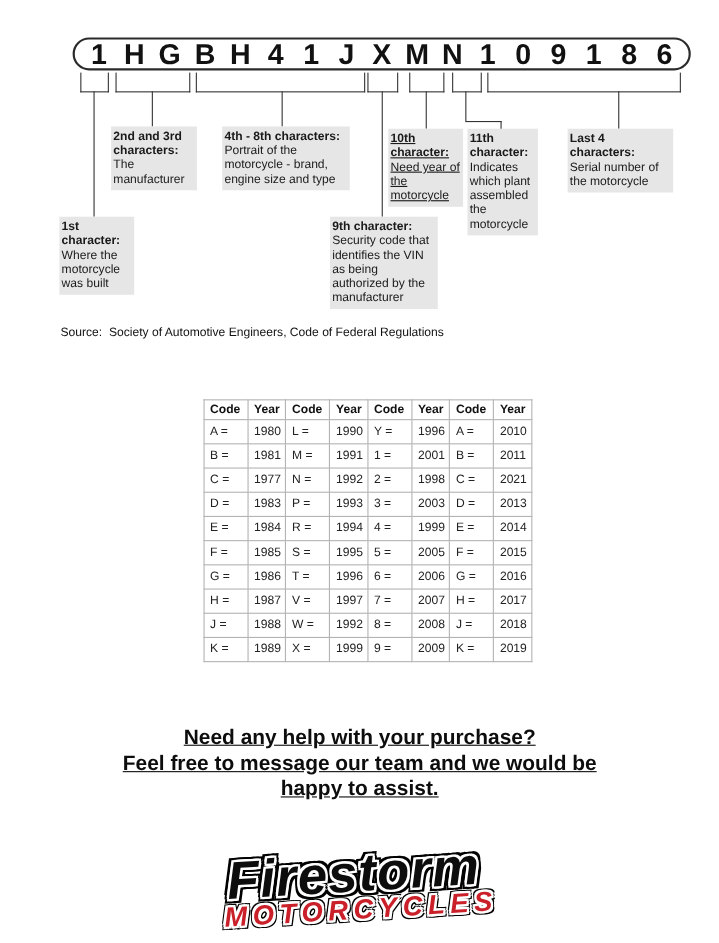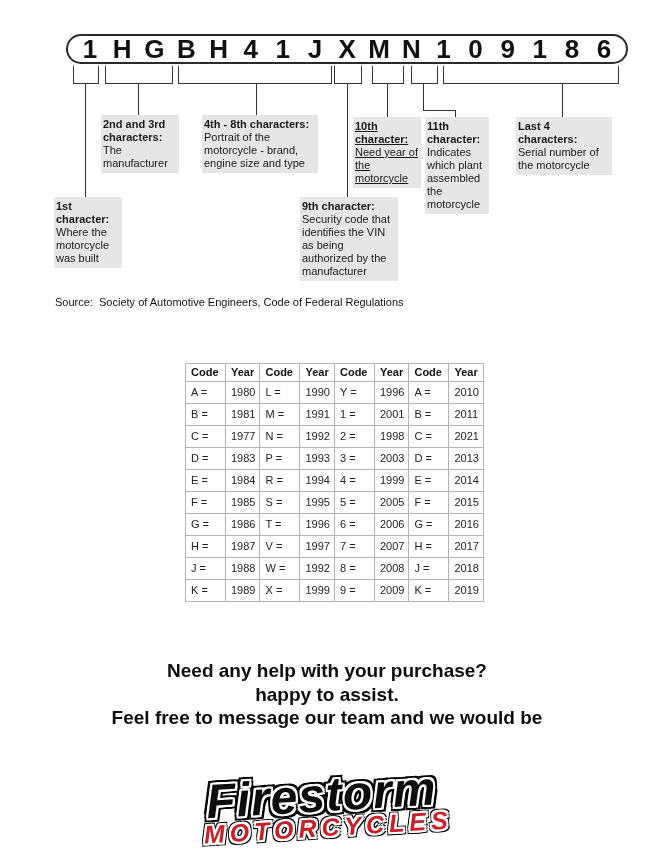--- a/index.html
+++ b/index.html
@@ -73,21 +73,21 @@
     border:1px solid #b3b3b3;text-align:left;vertical-align:middle;
   }
   .year-table th{font-weight:bold;padding:2px 4px 3px 5px;color:#111;}
   .year-table td{padding:4px 4px 5px 5px;}
   .year-table th:nth-child(odd),.year-table td:nth-child(odd){width:30px;}
   .year-table th:nth-child(even),.year-table td:nth-child(even){width:22px;}
 
   
   .help-block{
     position:absolute;left:0;top:659px;width:654px;text-align:center;
-    font-size:19px;font-weight:bold;line-height:23.5px;color:#0d0d0d;
+    font-size:19px;font-weight:bold;line-height:23.5px;color:#0d0d0d;text-decoration:underline;
   }
 
   
   .logo-block{
     position:absolute;left:0;top:772px;width:654px;
     display:flex;flex-direction:column;align-items:center;
     transform:rotate(-3.5deg);
   }
   .logo-name{
     font-style:italic;font-weight:bold;font-size:48px;line-height:46px;
@@ -297,22 +297,22 @@
           <td>9 =</td>
           <td>2009</td>
           <td>K =</td>
           <td>2019</td>
         </tr>
       </tbody>
   </table>
 
   <div class="help-block">
     <div>Need any help with your purchase?</div>
+    <div>Feel free to message our team and we would be</div>
     <div>happy to assist.</div>
-    <div>Feel free to message our team and we would be</div>
   </div>
 
   <div class="logo-block">
     <div class="logo-name">Firestorm</div>
     <div class="logo-tagline">MOTORCYCLES</div>
   </div>
 
 </div>
 
 </body></html>

